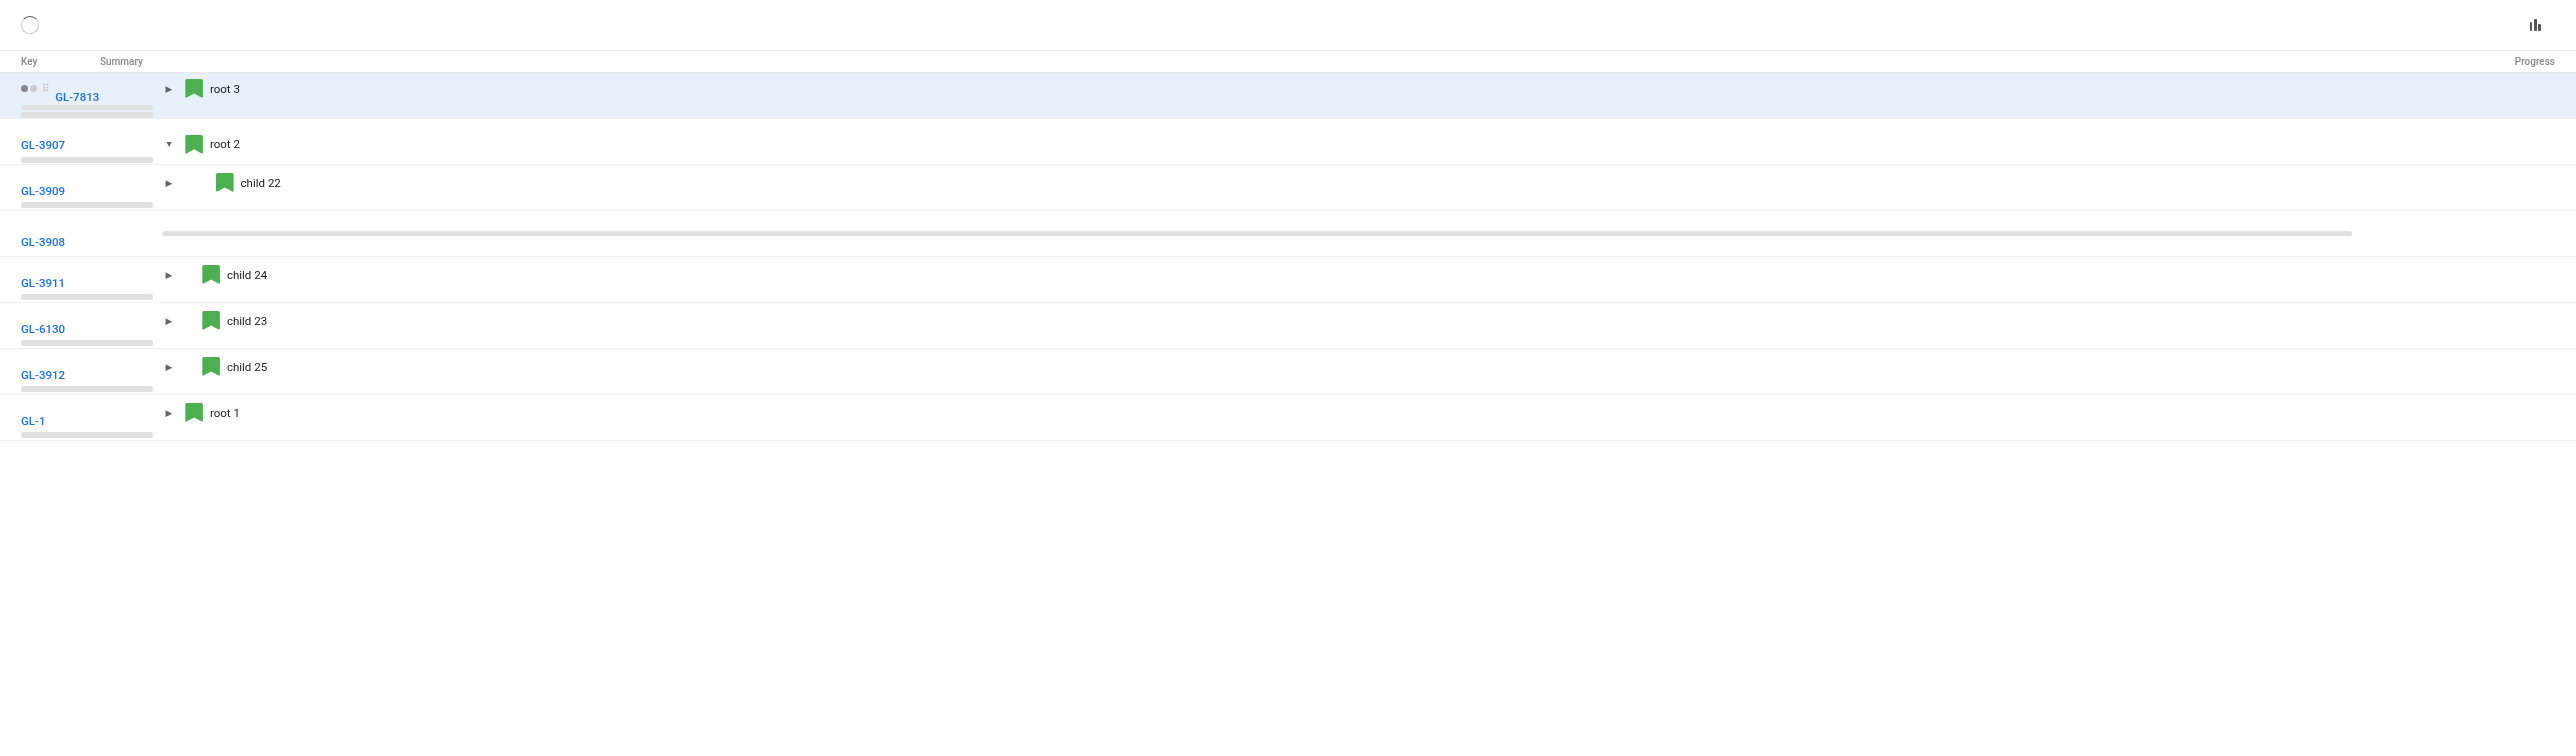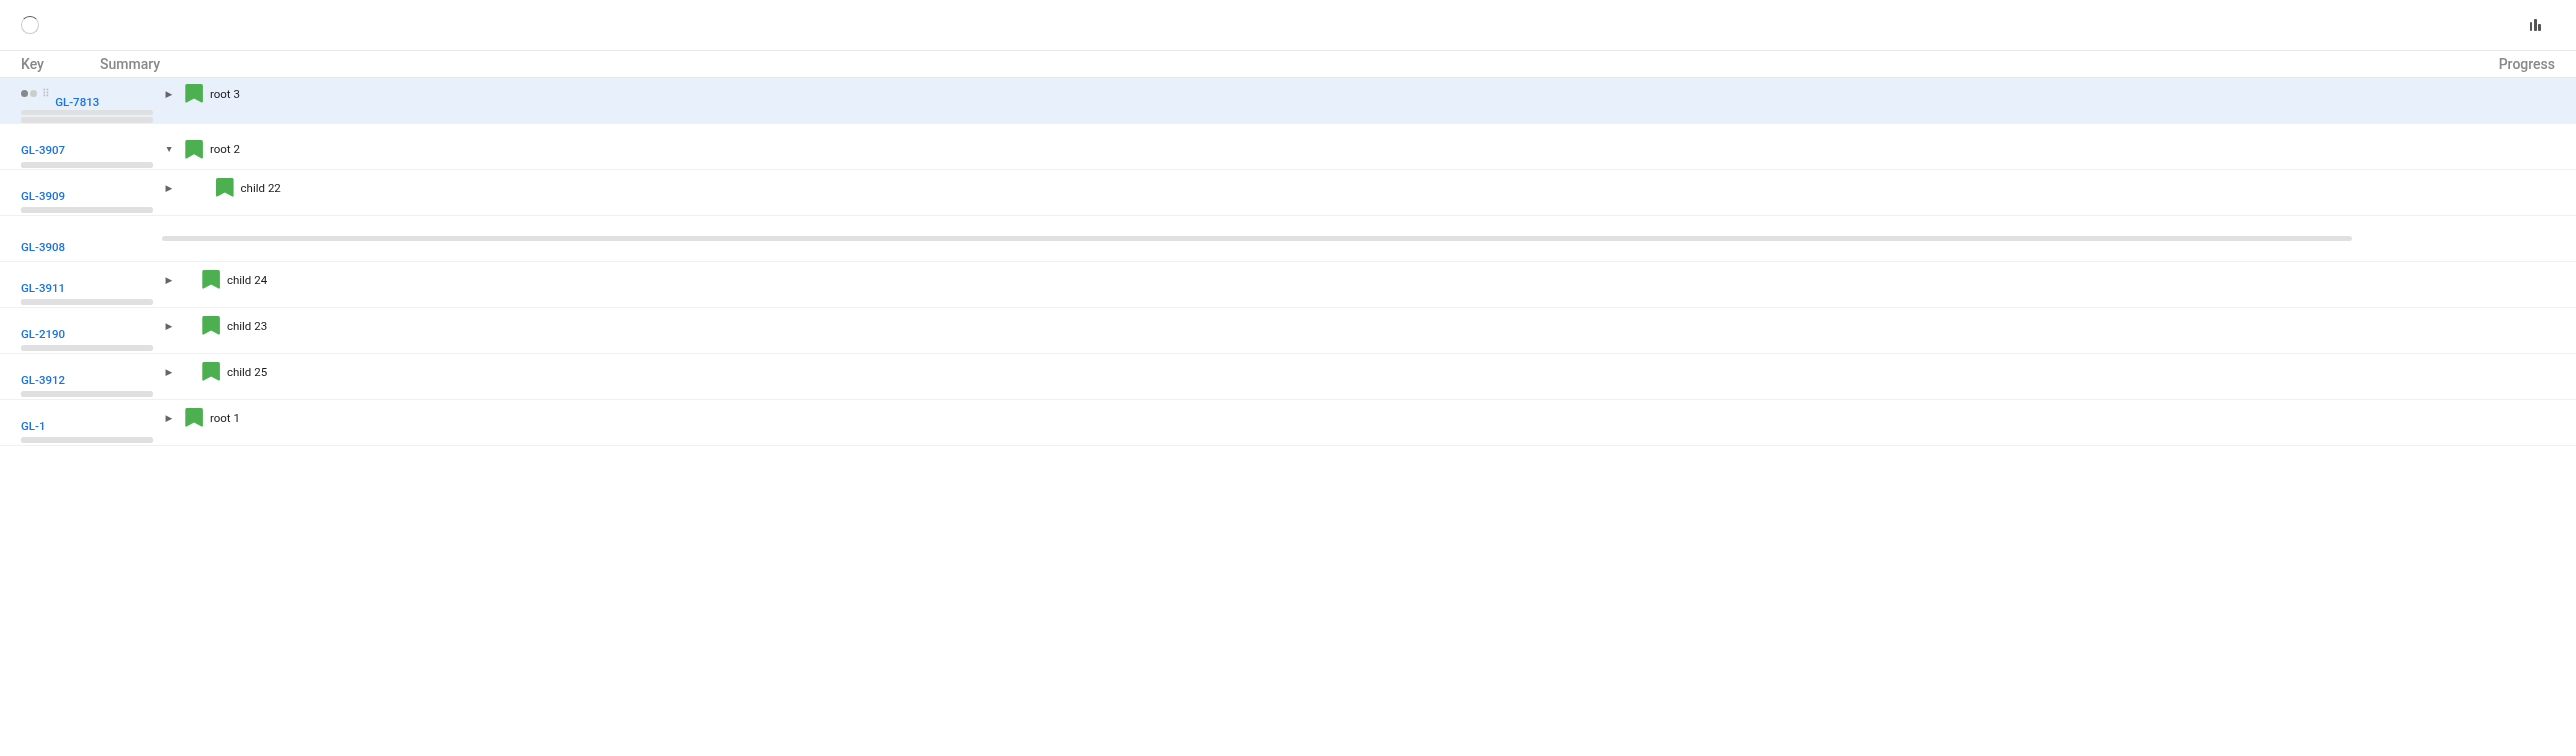--- a/index.html
+++ b/index.html
@@ -65,21 +65,21 @@
 
     
     .table-container {
       width: 100%;
     }
     .table-header {
       display: grid;
       grid-template-columns: 79px 159px 1fr 176px;
       padding: 5.3px 21px;
       color: #888;
-      font-size: 14px;
+      font-size: 10px;
       font-weight: 500;
       border-bottom: 0.9px solid #e8e8e8;
     }
     .table-row {
       display: grid;
       grid-template-columns: 79px 159px 1fr 176px;
       align-items: center;
       padding: 0 21px;
       height: 46px;
       border-bottom: 0.9px solid #f0f0f0;
@@ -305,21 +305,21 @@
         </div>
       </div>
       <div class="progress-cell">
         <div class="progress-bar-row">
           <div class="progress-bar"></div>
         </div>
       </div>
     </div>
     <div class="table-row indent-1" style="grid-template-columns: 141px 1fr 194px;">
       <div class="key-cell">
-        <a class="key-link" href="#">GL-2190</a>
+        <a class="key-link" href="#">GL-6130</a>
       </div>
       <div style="display: flex; align-items: center; gap: 5.3px; grid-column: 2 / 4;">
         <div class="expand-cell">
           <div class="expand-btn collapsed"></div>
         </div>
         <div class="summary-cell">
           <div class="bm"></div>
           <span class="summary-text">child 23</span>
         </div>
       </div>

